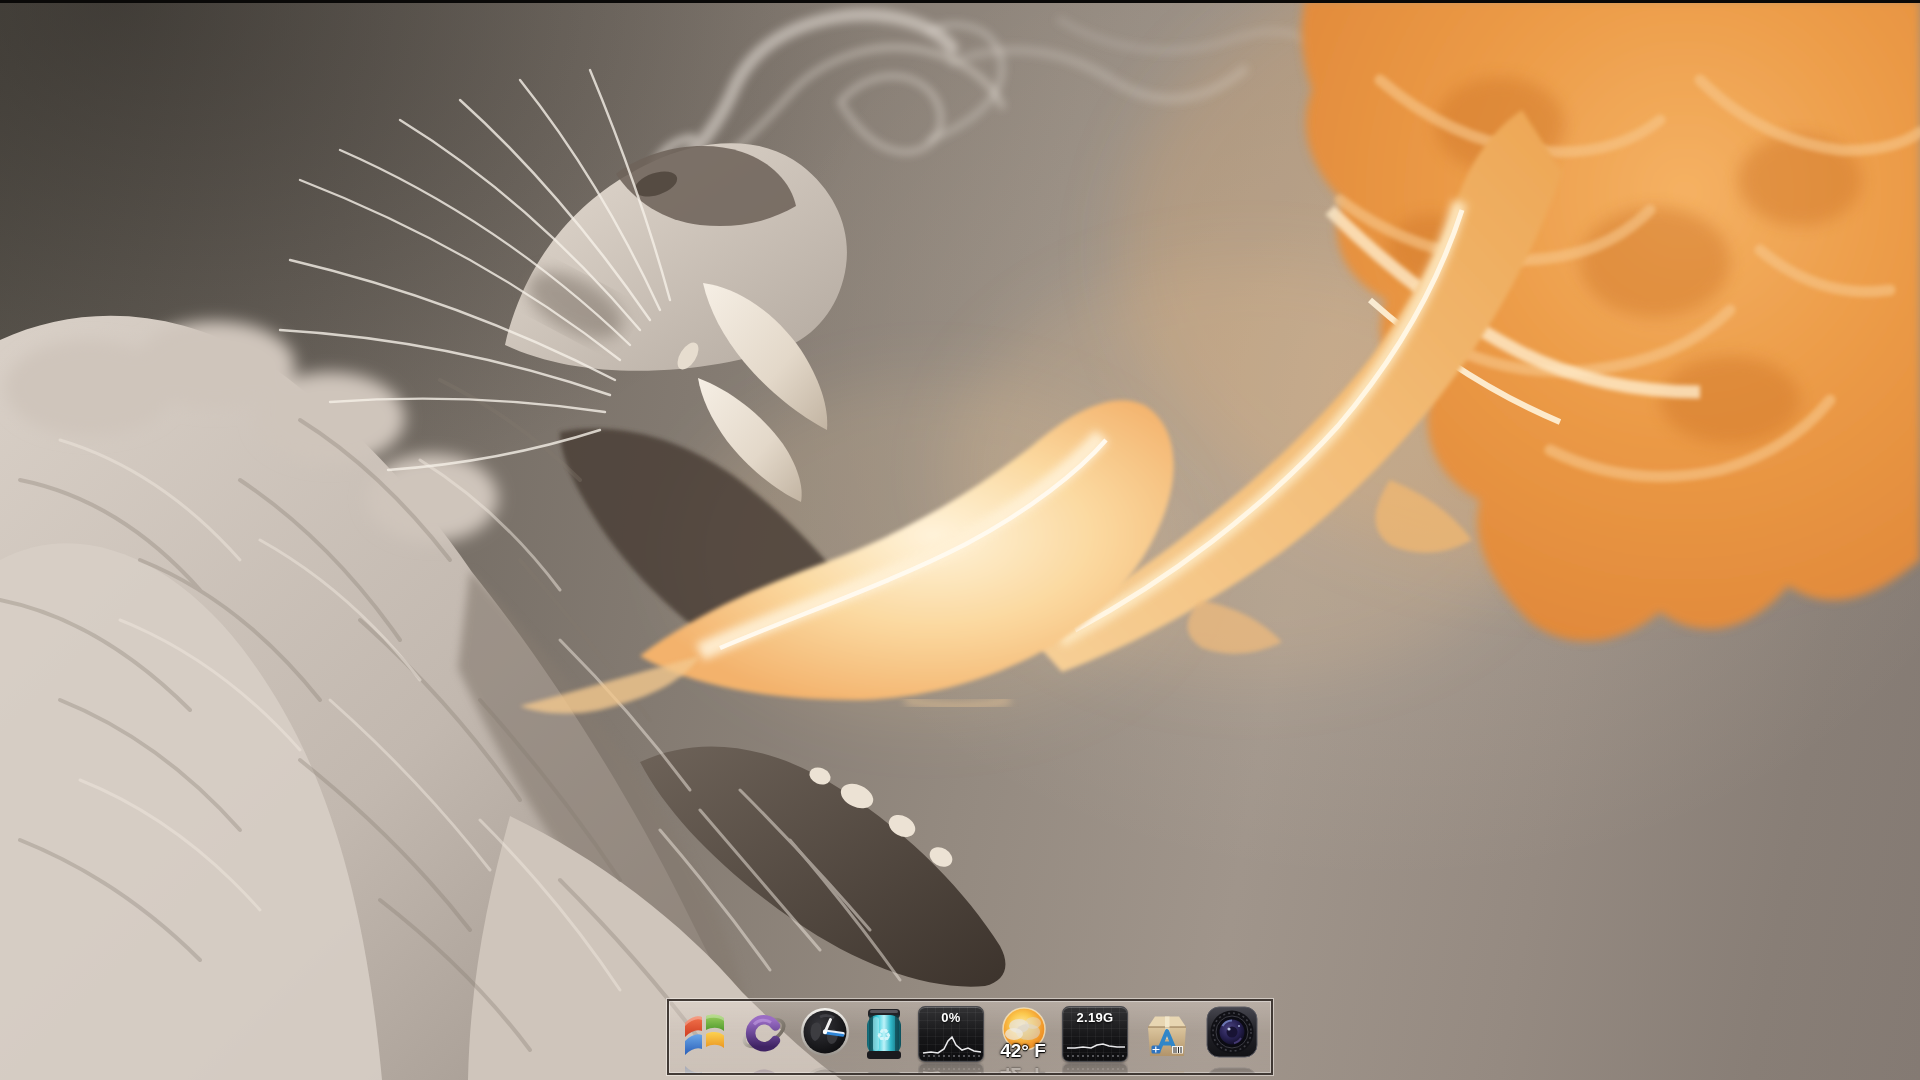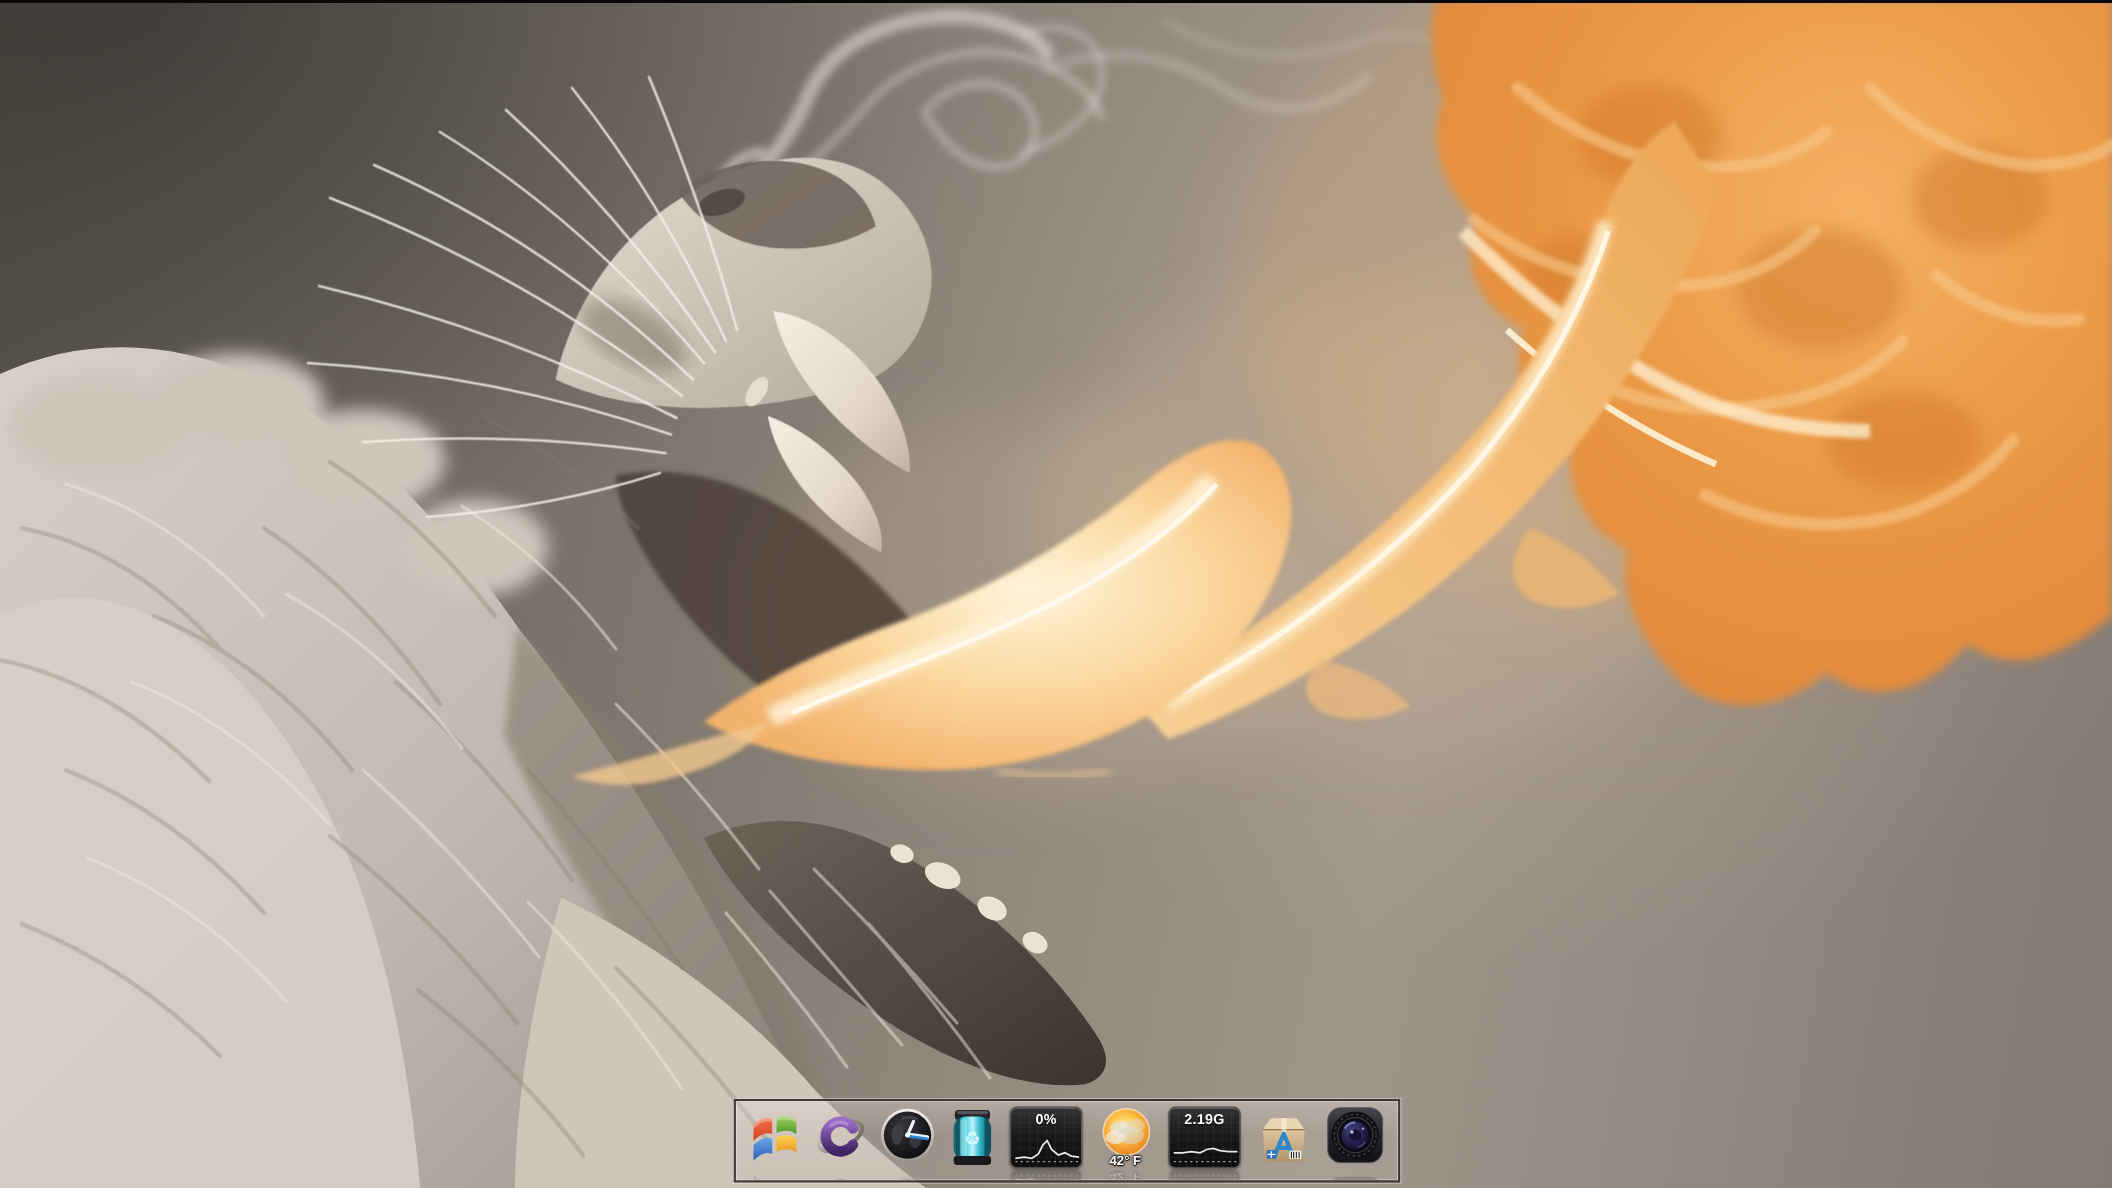--- a/index.html
+++ b/index.html
@@ -25,21 +25,21 @@
     background:
       repeating-linear-gradient(90deg, rgba(255,255,255,.045) 0 1px, transparent 1px 8px),
       repeating-linear-gradient(0deg, rgba(255,255,255,.045) 0 1px, transparent 1px 8px),
       linear-gradient(180deg,#323234,#161618 55%,#0d0d0f);
     border:1px solid #4a4a4e;box-shadow:inset 0 1px 0 rgba(255,255,255,.25), 0 1px 2px rgba(0,0,0,.4);}
   .meter .meter-value{position:absolute;top:3px;left:0;width:100%;text-align:center;color:#fff;
     font-size:13px;font-weight:bold;letter-spacing:.3px;text-shadow:0 1px 2px #000;}
   .meter svg{position:absolute;left:2px;bottom:3px;}
   .weather{width:52px;height:56px;position:relative;}
   .weather .temp{position:absolute;left:-6px;bottom:0;width:64px;text-align:center;color:#fff;
-    font-size:12px;font-weight:bold;
+    font-size:19px;font-weight:bold;
     text-shadow:0 0 3px #000,0 1px 1px #000,0 -1px 1px rgba(0,0,0,.7),1px 0 1px rgba(0,0,0,.7);}
   .dock-handle{margin-left:auto;width:13px;height:62px;margin-top:1px;border-radius:3px;
     background:linear-gradient(180deg,#f2efeb,#d3cdc6 28%,#aaa29a 68%,#8d857d);
     border-left:1px solid rgba(42,36,31,.85);border-right:1px solid rgba(42,36,31,.85);
     box-shadow:inset 0 1px 0 rgba(255,255,255,.8);}
 </style>
 </head>
 <body>
 
 <div class="desktop">

